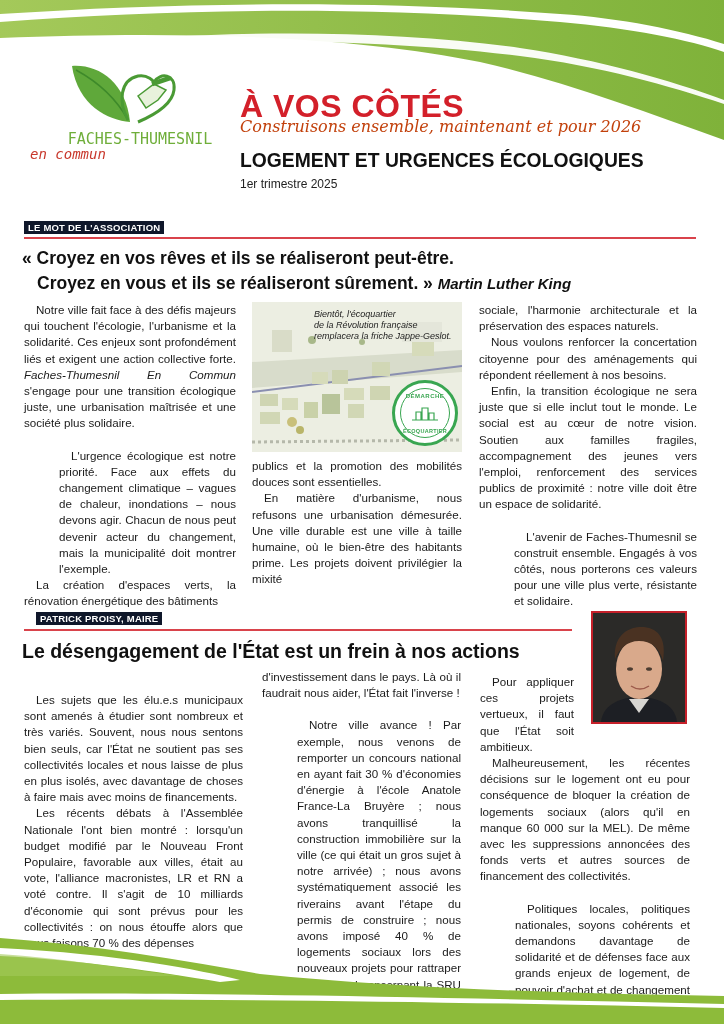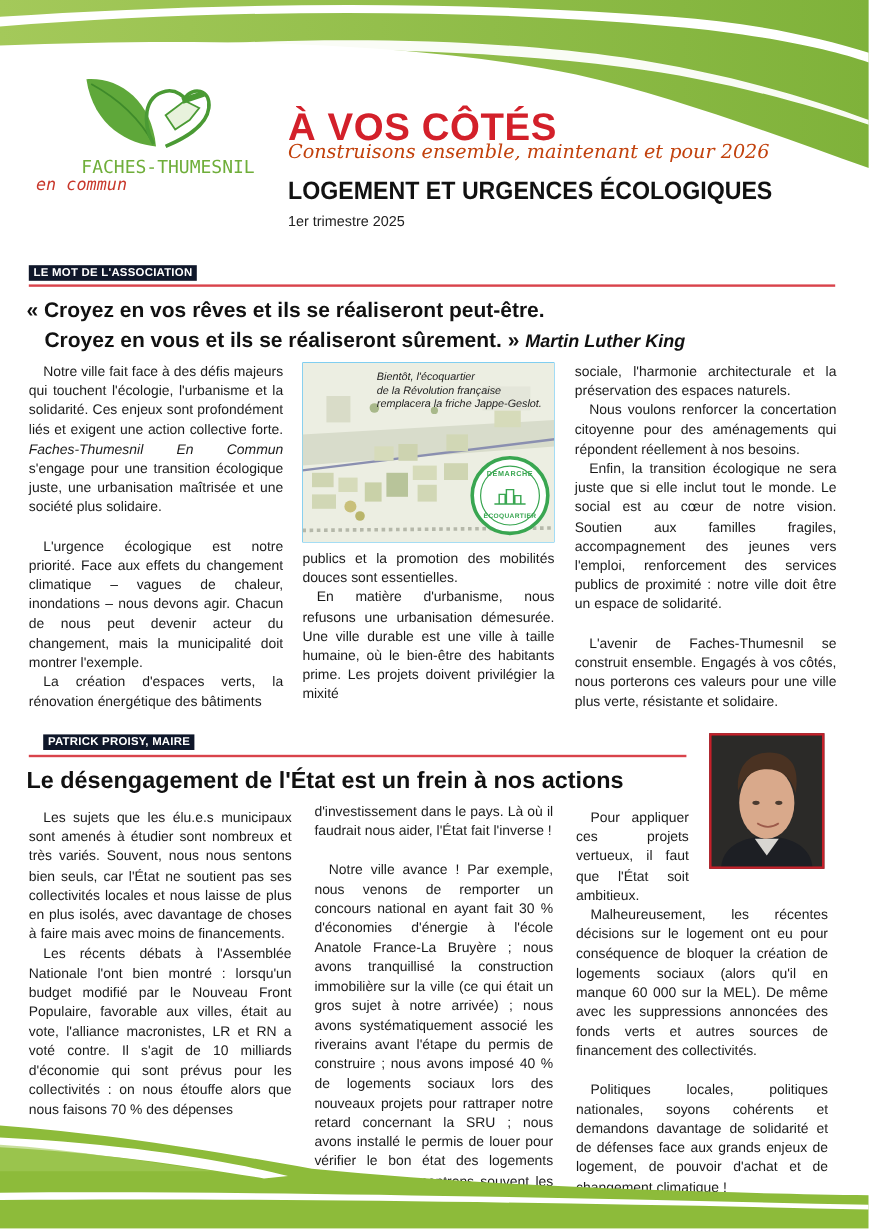--- a/index.html
+++ b/index.html
@@ -25,25 +25,25 @@
     font-weight:bold; font-size:9.5px; padding:1px 4px; letter-spacing:0.2px; }
   .rule { position:absolute; height:2px; background:#d9434b; }
 
   .quote { left:22px; top:246px; font-family:"Liberation Sans", sans-serif; font-weight:bold; font-size:17.5px; line-height:25px; color:#111; }
   .quote .l2 { padding-left:15px; }
   .quote .author { font-style:italic; font-weight:bold; font-size:15px; }
 
   .col { position:absolute; font-family:"Liberation Sans", sans-serif; font-size:11.6px; line-height:16.2px;
     text-align:justify; color:#1a1a1a; }
   .col p { margin:0; text-indent:12px; }
-  .col p.gap { margin-top:16px; }
+  .col p.gap { margin-top:16px;margin-left:35px; }
   .col p.noind { text-indent:0; }
   .col em { font-style:italic; }
 
-  .map { left:252px; top:302px; width:210px; height:150px; background:#0ea5e9; overflow:hidden; }
+  .map { left:252px; top:302px; width:210px; height:150px; background:#e5e5e5; overflow:hidden; }
   .map-caption { position:absolute; left:62px; top:7px; font-family:"Liberation Sans", sans-serif; font-style:italic; font-size:9px; line-height:11px; color:#222; }
   .eco-badge { position:absolute; right:4px; bottom:6px; width:66px; height:66px; border-radius:50%; background:#fff;
     border:3px solid #39a651; box-sizing:border-box; }
   .eco-inner { position:absolute; left:5px; top:5px; right:5px; bottom:5px; border:1.5px solid #39a651; border-radius:50%; }
   .eco-top { position:absolute; top:10px; width:100%; text-align:center; font-family:"Liberation Sans", sans-serif; font-size:6px; font-weight:bold; color:#39a651; letter-spacing:0.5px; }
   .eco-bot { position:absolute; bottom:9px; width:100%; text-align:center; font-family:"Liberation Sans", sans-serif; font-size:5.5px; font-weight:bold; color:#39a651; letter-spacing:0.3px; }
 
   .headline2 { left:22px; top:640px; font-family:"Liberation Sans", sans-serif; font-weight:bold; font-size:19.5px; color:#111;text-align:center; }
   .photo { left:591px; top:611px; width:96px; height:113px; border:2px solid #c5202a; background:#2a2927; overflow:hidden; box-sizing:border-box; }
 </style>
@@ -155,21 +155,21 @@
     <path d="M8,109 C10,90 30,84 46,84 C62,84 82,90 84,109 Z" fill="#1d1f24"></path>
     <path d="M36,86 L46,100 L56,86" fill="#d8d6d2"></path>
     <ellipse cx="46" cy="56" rx="23" ry="30" fill="#d9a98b"></ellipse>
     <path d="M22,46 C20,20 38,14 48,14 C64,14 74,24 70,48 C66,34 58,28 46,28 C34,28 26,36 22,46 Z" fill="#4a3222"></path>
     <ellipse cx="37" cy="56" rx="3" ry="1.8" fill="#4b3b30"></ellipse>
       <ellipse cx="56" cy="56" rx="3" ry="1.8" fill="#4b3b30"></ellipse>
     <path d="M38,73 C44,77 50,77 56,73" stroke="#9c5a4a" stroke-width="1.5" fill="none"></path>
   </svg>
 </div>
 
-<div class="col" style="left:24px;top:674px;width:219px;">
+<div class="col" style="left:24px;top:692px;width:219px;">
   <p>Les sujets que les élu.e.s municipaux sont amenés à étudier sont nombreux et très variés. Souvent, nous nous sentons bien seuls, car l'État ne soutient pas ses collectivités locales et nous laisse de plus en plus isolés, avec davantage de choses à faire mais avec moins de financements.</p>
   <p>Les récents débats à l'Assemblée Nationale l'ont bien montré : lorsqu'un budget modifié par le Nouveau Front Populaire, favorable aux villes, était au vote, l'alliance macronistes, LR et RN a voté contre. Il s'agit de 10 milliards d'économie qui sont prévus pour les collectivités : on nous étouffe alors que nous faisons 70 % des dépenses</p>
 </div>
 
 <div class="col" style="left:262px;top:669px;width:199px;">
   <p class="noind">d'investissement dans le pays. Là où il faudrait nous aider, l'État fait l'inverse !</p>
   <p class="gap">Notre ville avance ! Par exemple, nous venons de remporter un concours national en ayant fait 30 % d'économies d'énergie à l'école Anatole France-La Bruyère ; nous avons tranquillisé la construction immobilière sur la ville (ce qui était un gros sujet à notre arrivée) ; nous avons systématiquement associé les riverains avant l'étape du permis de construire ; nous avons imposé 40 % de logements sociaux lors des nouveaux projets pour rattraper notre retard concernant la SRU ; nous avons installé le permis de louer pour vérifier le bon état des logements loués ; nous rencontrons souvent les bailleurs sociaux pour faire remonter les besoins, etc.</p>
 </div>
 
 <div class="col" style="left:480px;top:674px;width:94px;">

